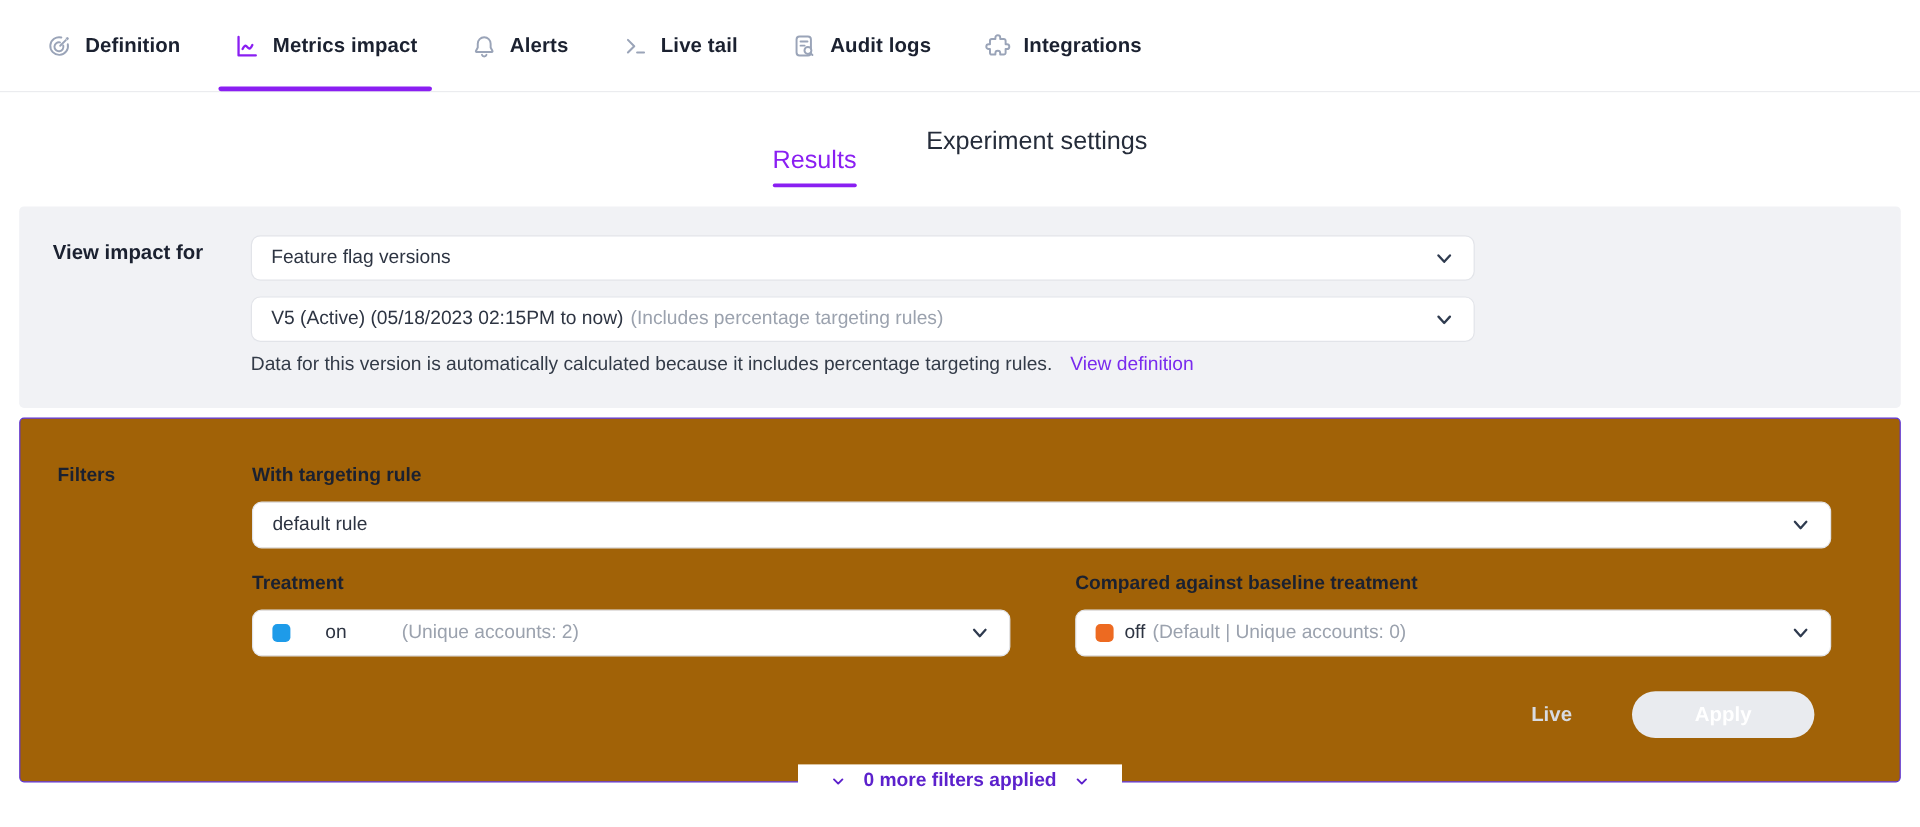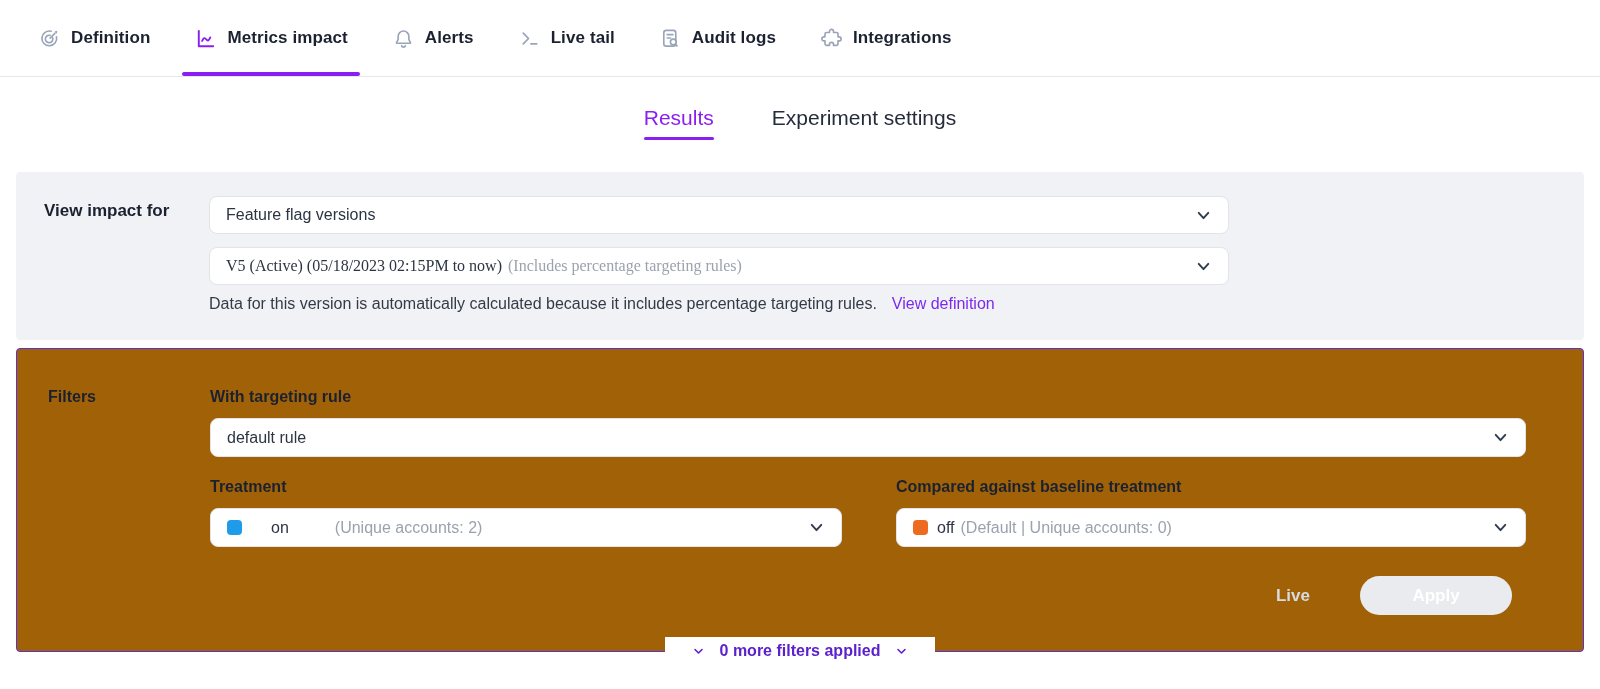--- a/index.html
+++ b/index.html
@@ -15,36 +15,36 @@
   .nav-tab .label { font-size:17px; font-weight:600; color:#1b2130; letter-spacing:.1px; }
   .nav-tab .underline { display:none; }
   .nav-tab.active .underline { display:block; position:absolute; left:0; right:0;
     bottom:0; height:4px; border-radius:2px; background:#8a1ff2; }
   .nav-icon { width:23px; height:23px; flex:0 0 auto; }
 
   
   .subtabs { position:absolute; top:77px; left:0; right:0; height:96px;
     display:flex; justify-content:center; gap:58px; padding-top:29px; background:#fff; }
   .subtab { font-size:21px; color:#252c3a; cursor:pointer; text-align:center; }
-  .subtab.active { color:#8a1ff2; }
+  .subtab.active { color:#8a1ff2;margin-top:16px; }
   .subtab .sub-underline { display:none; }
   .subtab.active .sub-underline { display:block; height:3px; border-radius:2px;
     background:#8a1ff2; margin-top:7px; }
 
   
   .impact-panel { position:absolute; left:16px; right:16px; top:172px; height:168px;
     background:#f1f2f5; border-radius:4px; }
   .impact-label { position:absolute; left:28px; top:29px; font-size:17px;
     font-weight:700; color:#1b2130; }
   .sel { display:flex; align-items:center; background:#fff; border:1px solid #e2e4e9;
     border-radius:8px; padding:0 16px; font-size:16px; color:#2d3442; cursor:pointer; }
   .sel .chev { margin-left:auto; flex:0 0 auto; }
   .muted { color:#9ba2ae; }
   .sel-version-type { position:absolute; left:193px; top:24px; width:1020px; height:38px; }
-  .sel-version { position:absolute; left:193px; top:75px; width:1020px; height:38px;font-family:Liberation Serif, serif; }
+  .sel-version { position:absolute; left:193px; top:75px; width:1020px; height:38px; }
   .impact-help { position:absolute; left:193px; top:123px; font-size:16px; color:#333b48; }
   .impact-help a { color:#7a2bee; text-decoration:none; cursor:pointer; }
   .gap6 { display:inline-block; width:6px; }
 
   
   .filters-panel { position:absolute; left:16px; right:16px; top:348px; height:304px;
     background:#a16207; border:1.5px solid #5d31d4; border-radius:4px;padding-left:44px; }
   .filters-title { position:absolute; left:31px; top:39px; font-size:16px;
     font-weight:700; color:#1b2130; }
   .field-label { font-size:16px; font-weight:700; color:#1b2130; position:absolute; }

